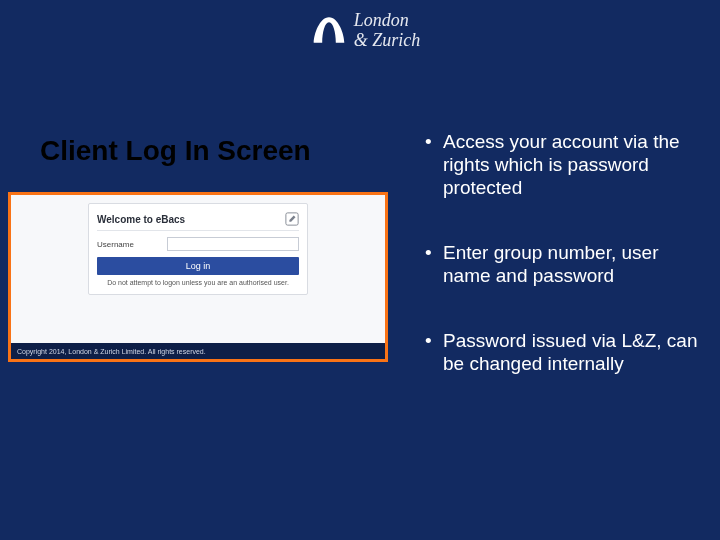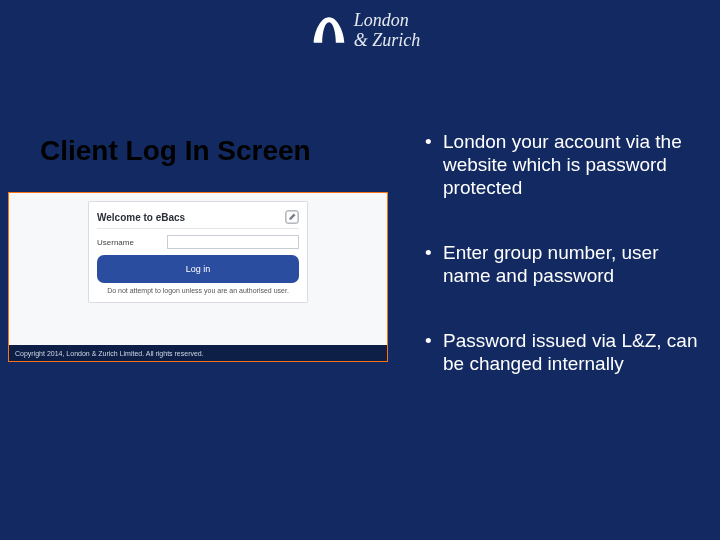--- a/index.html
+++ b/index.html
@@ -4,30 +4,30 @@
 <style>
   html,body{margin:0;padding:0;width:720px;height:540px;font-family:Arial,Helvetica,sans-serif;background:#122a61;color:#fff;}
   .slide{position:relative;width:720px;height:540px;padding-left:12px;}
   
   .logo{position:absolute;top:10px;left:0;right:0;display:flex;justify-content:center;align-items:center;}
   .logo-mark{width:34px;height:30px;margin-right:8px;}
   .logo-text{font-family:Georgia,'Times New Roman',serif;font-style:italic;font-size:18px;line-height:20px;color:#e5e8ef;}
   
   .title{position:absolute;top:135px;left:40px;width:330px;color:#000;font-weight:bold;font-size:28px;text-align:left;}
   
-  .shot{position:absolute;top:192px;left:8px;width:380px;height:170px;background:#f2f3f5;border:1px solid #f97316;box-sizing:border-box;}
+  .shot{position:absolute;top:192px;left:8px;width:380px;height:170px;background:#f2f3f5;border:3px solid #f97316;box-sizing:border-box;}
   .shot-inner{position:absolute;top:0;left:0;right:0;bottom:16px;background:#f7f8fa;}
   .card{position:absolute;top:8px;left:50%;transform:translateX(-50%);width:220px;background:#fff;border:1px solid #d9dce2;border-radius:2px;padding:8px;box-sizing:border-box;font-size:9px;color:#333;}
   .card-head{display:flex;justify-content:space-between;align-items:center;border-bottom:1px solid #e2e5ea;padding-bottom:4px;margin-bottom:6px;}
   .card-title{font-weight:bold;font-size:10px;color:#2a2f3a;}
   .card-icon{width:14px;height:14px;}
   .row{display:flex;align-items:center;margin:3px 0;}
   .lbl{width:70px;font-size:8px;color:#444;}
   .fld{flex:1;height:12px;border:1px solid #c7ccd5;background:#fff;}
-  .login-btn{margin-top:6px;height:28px;background:#2b4da0;color:#fff;font-size:9px;display:flex;align-items:center;justify-content:center;border-radius:7px;}
+  .login-btn{margin-top:6px;height:18px;background:#2b4da0;color:#fff;font-size:9px;display:flex;align-items:center;justify-content:center;border-radius:1px;}
   .warn{margin-top:4px;font-size:7px;color:#555;text-align:center;}
   .footer{position:absolute;left:0;right:0;bottom:0;height:16px;background:#0e1f47;color:#cfd6e5;font-size:7px;display:flex;align-items:center;padding-left:6px;box-sizing:border-box;}
   
   .bullets{position:absolute;top:130px;left:425px;width:280px;color:#fff;font-size:19px;line-height:23px;}
   .b-item{display:flex;margin-bottom:42px;}
   .dot{width:18px;flex:0 0 18px;}
   .txt{flex:1;}
 </style>
 </head>
 <body>
@@ -63,21 +63,21 @@
         <div class="login-btn">Log in</div>
         <div class="warn">Do not attempt to logon unless you are an authorised user.</div>
       </div>
     </div>
     <div class="footer">Copyright 2014, London &amp; Zurich Limited. All rights reserved.</div>
   </div>
 
   <div class="bullets">
     <div class="b-item">
       <span class="dot">•</span>
-      <span class="txt">London your account via the website which is password protected</span>
+      <span class="txt">Access your account via the rights which is password protected</span>
     </div>
     <div class="b-item">
       <span class="dot">•</span>
       <span class="txt">Enter group number, user name and password</span>
     </div>
     <div class="b-item">
       <span class="dot">•</span>
       <span class="txt">Password issued via L&amp;Z, can be changed internally</span>
     </div>
   </div>

